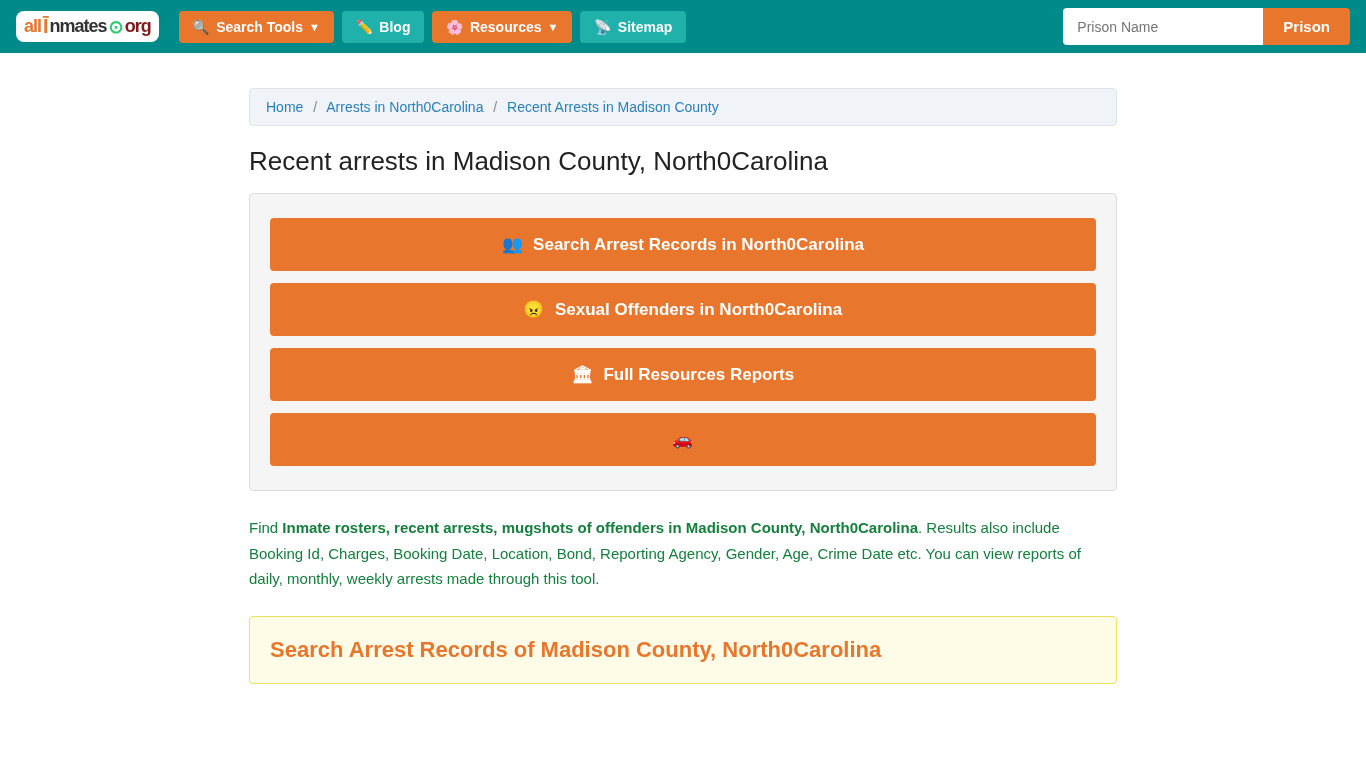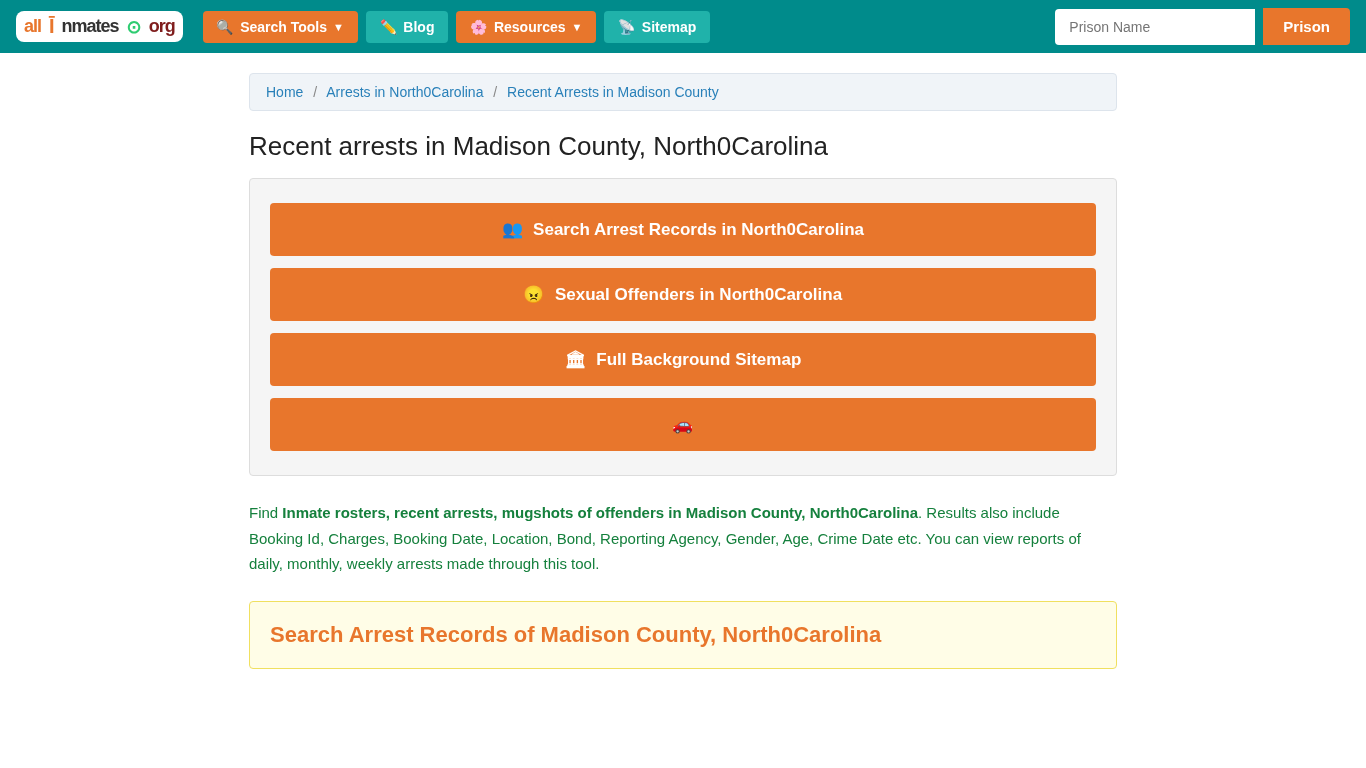--- a/index.html
+++ b/index.html
@@ -21,21 +21,21 @@
     .logo {
       background: #fff;
       border-radius: 8px;
       padding: 4px 8px;
       font-size: 18px;
       font-weight: bold;
       color: #333;
       letter-spacing: -1px;
       display: flex;
       align-items: center;
-      gap: 8px;
+      gap: 2px;
     }
     .logo .all { color: #e8762c; }
     .logo .inmates { color: #333; }
     .logo .org { color: #7f1d1d; }
     .logo .dot-icon { color: #2ecc71; }
 
     nav { display: flex; align-items: center; gap: 8px; flex: 1; }
 
     .nav-btn {
       background: #e8762c;
@@ -60,22 +60,21 @@
       font-size: 14px;
       font-weight: bold;
       cursor: pointer;
       display: flex;
       align-items: center;
       gap: 6px;
     }
 
     .search-area {
       display: flex;
-      align-items: center;
-      gap: 8px;
+      gap: 0;
       margin-left: auto;
     }
     .prison-input {
       border: none;
       border-radius: 4px 0 0 4px;
       padding: 10px 14px;
       font-size: 14px;
       width: 200px;
       outline: none;
       color: #aaa;
@@ -87,21 +86,21 @@
       border-radius: 0 4px 4px 0;
       padding: 10px 20px;
       font-size: 15px;
       font-weight: bold;
       cursor: pointer;
     }
 
     
     .content {
       max-width: 900px;
-      margin: 0 auto;
+      margin: 15px auto;
       padding: 20px 16px;
     }
 
     
     .breadcrumb {
       background: #f0f4f8;
       border: 1px solid #dde4ec;
       border-radius: 4px;
       padding: 10px 16px;
       margin-bottom: 20px;
@@ -231,21 +230,21 @@
     <button class="action-btn">
       <span>👥</span>
       <span>Search Arrest Records in North0Carolina</span>
     </button>
     <button class="action-btn">
       <span>😠</span>
       <span>Sexual Offenders in North0Carolina</span>
     </button>
     <button class="action-btn">
       <span>🏛</span>
-      <span>Full Background Sitemap</span>
+      <span>Full Resources Reports</span>
     </button>
     <button class="action-btn">
       <span>🚗</span>
     </button>
   </div>
 
   <p class="description">
     <span>Find </span><strong>Inmate rosters, recent arrests, mugshots of offenders in Madison County, North0Carolina</strong><span>. Results also include Booking Id, Charges, Booking Date, Location, Bond, Reporting Agency, Gender, Age, Crime Date etc. You can view reports of daily, monthly, weekly arrests made through this tool.</span>
   </p>
 

